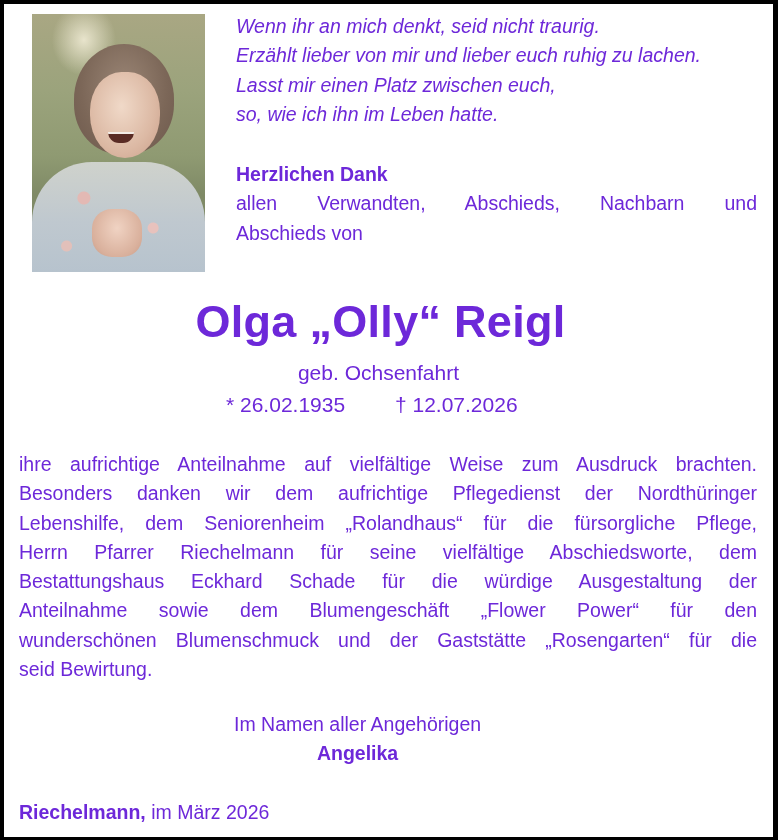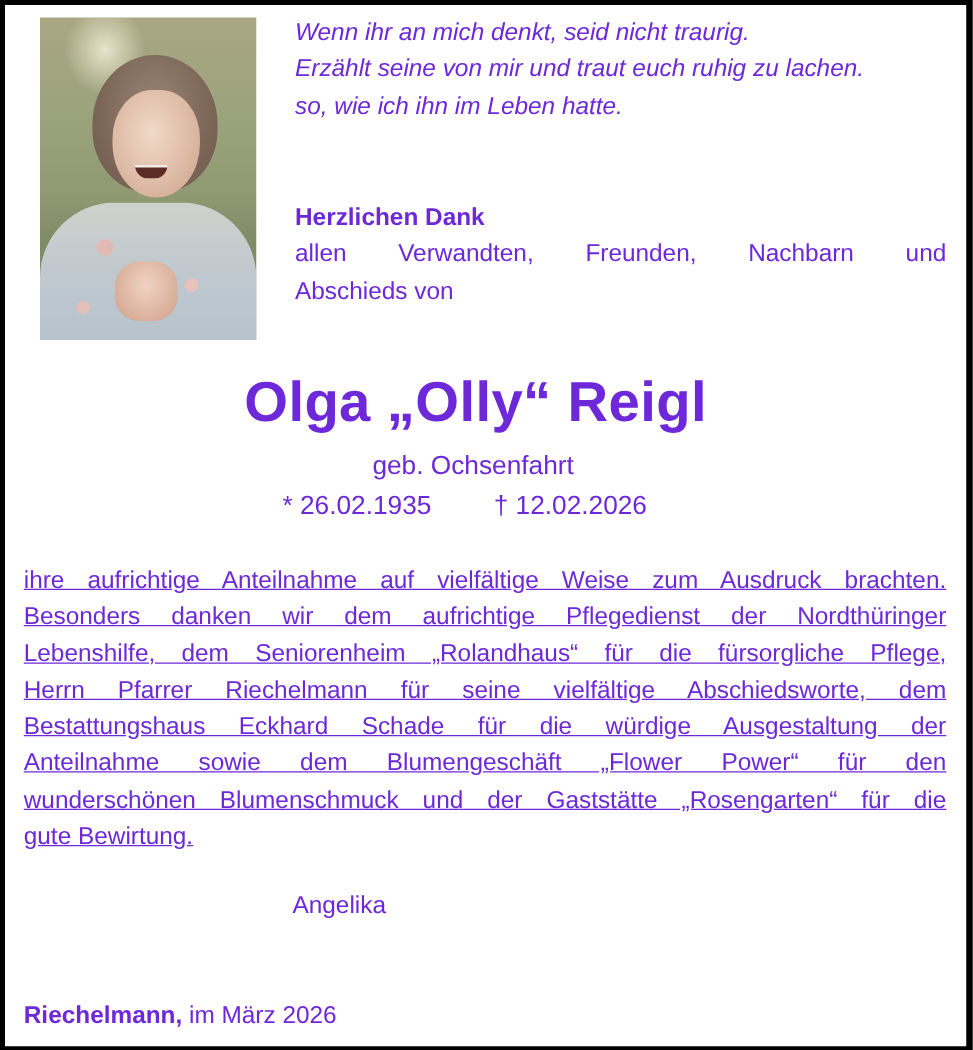--- a/index.html
+++ b/index.html
@@ -73,27 +73,27 @@
       position: absolute; left: 222px; top: 387px; font-size: 21px; line-height: 28px;
       white-space: nowrap;
     }
     .dates span.d2 { margin-left: 44px; }
 
     .body-text {
       position: absolute; left: 15px; top: 446px; width: 738px;
       font-size: 19.5px; line-height: 29.3px;
       text-align: justify;
     }
-    .body-text .line { display: block; text-align: justify; text-align-last: justify; white-space: nowrap; text-decoration: underline; }
+    .body-text .line { display: block; text-align: justify; text-align-last: justify; white-space: nowrap; }
     .body-text .line.last { text-align-last: left; }
 
     .sign {
       position: absolute; left: 230px; top: 706px; font-size: 19.5px; line-height: 29.3px;
     }
-    .sign .who { font-weight: normal; }
+    .sign .who { font-weight: bold; text-align: center; }
 
     .place {
       position: absolute; left: 15px; top: 794px; font-size: 19.5px; line-height: 29.3px;
     }
     .place .city { font-weight: bold; }
   </style>
 </head>
 <body>
 
 <div class="page">
@@ -101,49 +101,51 @@
   <div class="photo" title="portrait-photo-elderly-woman-laughing">
     <div class="hair"></div>
     <div class="face"></div>
     <div class="mouth"></div>
     <div class="body"></div>
     <div class="hands"></div>
   </div>
 
   <div class="poem">
     <div>Wenn ihr an mich denkt, seid nicht traurig.</div>
-    <div>Erzählt seine von mir und traut euch ruhig zu lachen.</div>
+    <div>Erzählt lieber von mir und lieber euch ruhig zu lachen.</div>
+    <div>Lasst mir einen Platz zwischen euch,</div>
     <div>so, wie ich ihn im Leben hatte.</div>
   </div>
 
   <div class="thanks">
     <div class="title">Herzlichen Dank</div>
-    <div class="just" style="text-align-last: justify;">allen Verwandten, Freunden, Nachbarn und</div>
+    <div class="just" style="text-align-last: justify;">allen Verwandten, Abschieds, Nachbarn und</div>
     <div>Abschieds von</div>
   </div>
 
   <div class="name">Olga „Olly“ Reigl</div>
   <div class="born-name">geb. Ochsenfahrt</div>
   <div class="dates">
     <span>* 26.02.1935</span>
-    <span class="d2">† 12.02.2026</span>
+    <span class="d2">† 12.07.2026</span>
   </div>
 
   <div class="body-text">
     <span class="line">ihre aufrichtige Anteilnahme auf vielfältige Weise zum Ausdruck brachten.</span>
     <span class="line">Besonders danken wir dem aufrichtige Pflegedienst der Nordthüringer</span>
     <span class="line">Lebenshilfe, dem Seniorenheim „Rolandhaus“ für die fürsorgliche Pflege,</span>
     <span class="line">Herrn Pfarrer Riechelmann für seine vielfältige Abschiedsworte, dem</span>
     <span class="line">Bestattungshaus Eckhard Schade für die würdige Ausgestaltung der</span>
     <span class="line">Anteilnahme sowie dem Blumengeschäft „Flower Power“ für den</span>
     <span class="line">wunderschönen Blumenschmuck und der Gaststätte „Rosengarten“ für die</span>
-    <span class="line last">gute Bewirtung.</span>
+    <span class="line last">seid Bewirtung.</span>
   </div>
 
   <div class="sign">
+    <div>Im Namen aller Angehörigen</div>
     <div class="who">Angelika</div>
   </div>
 
   <div class="place">
     <span class="city">Riechelmann,</span><span> im März 2026</span>
   </div>
 
 </div>
 
 </body></html>

